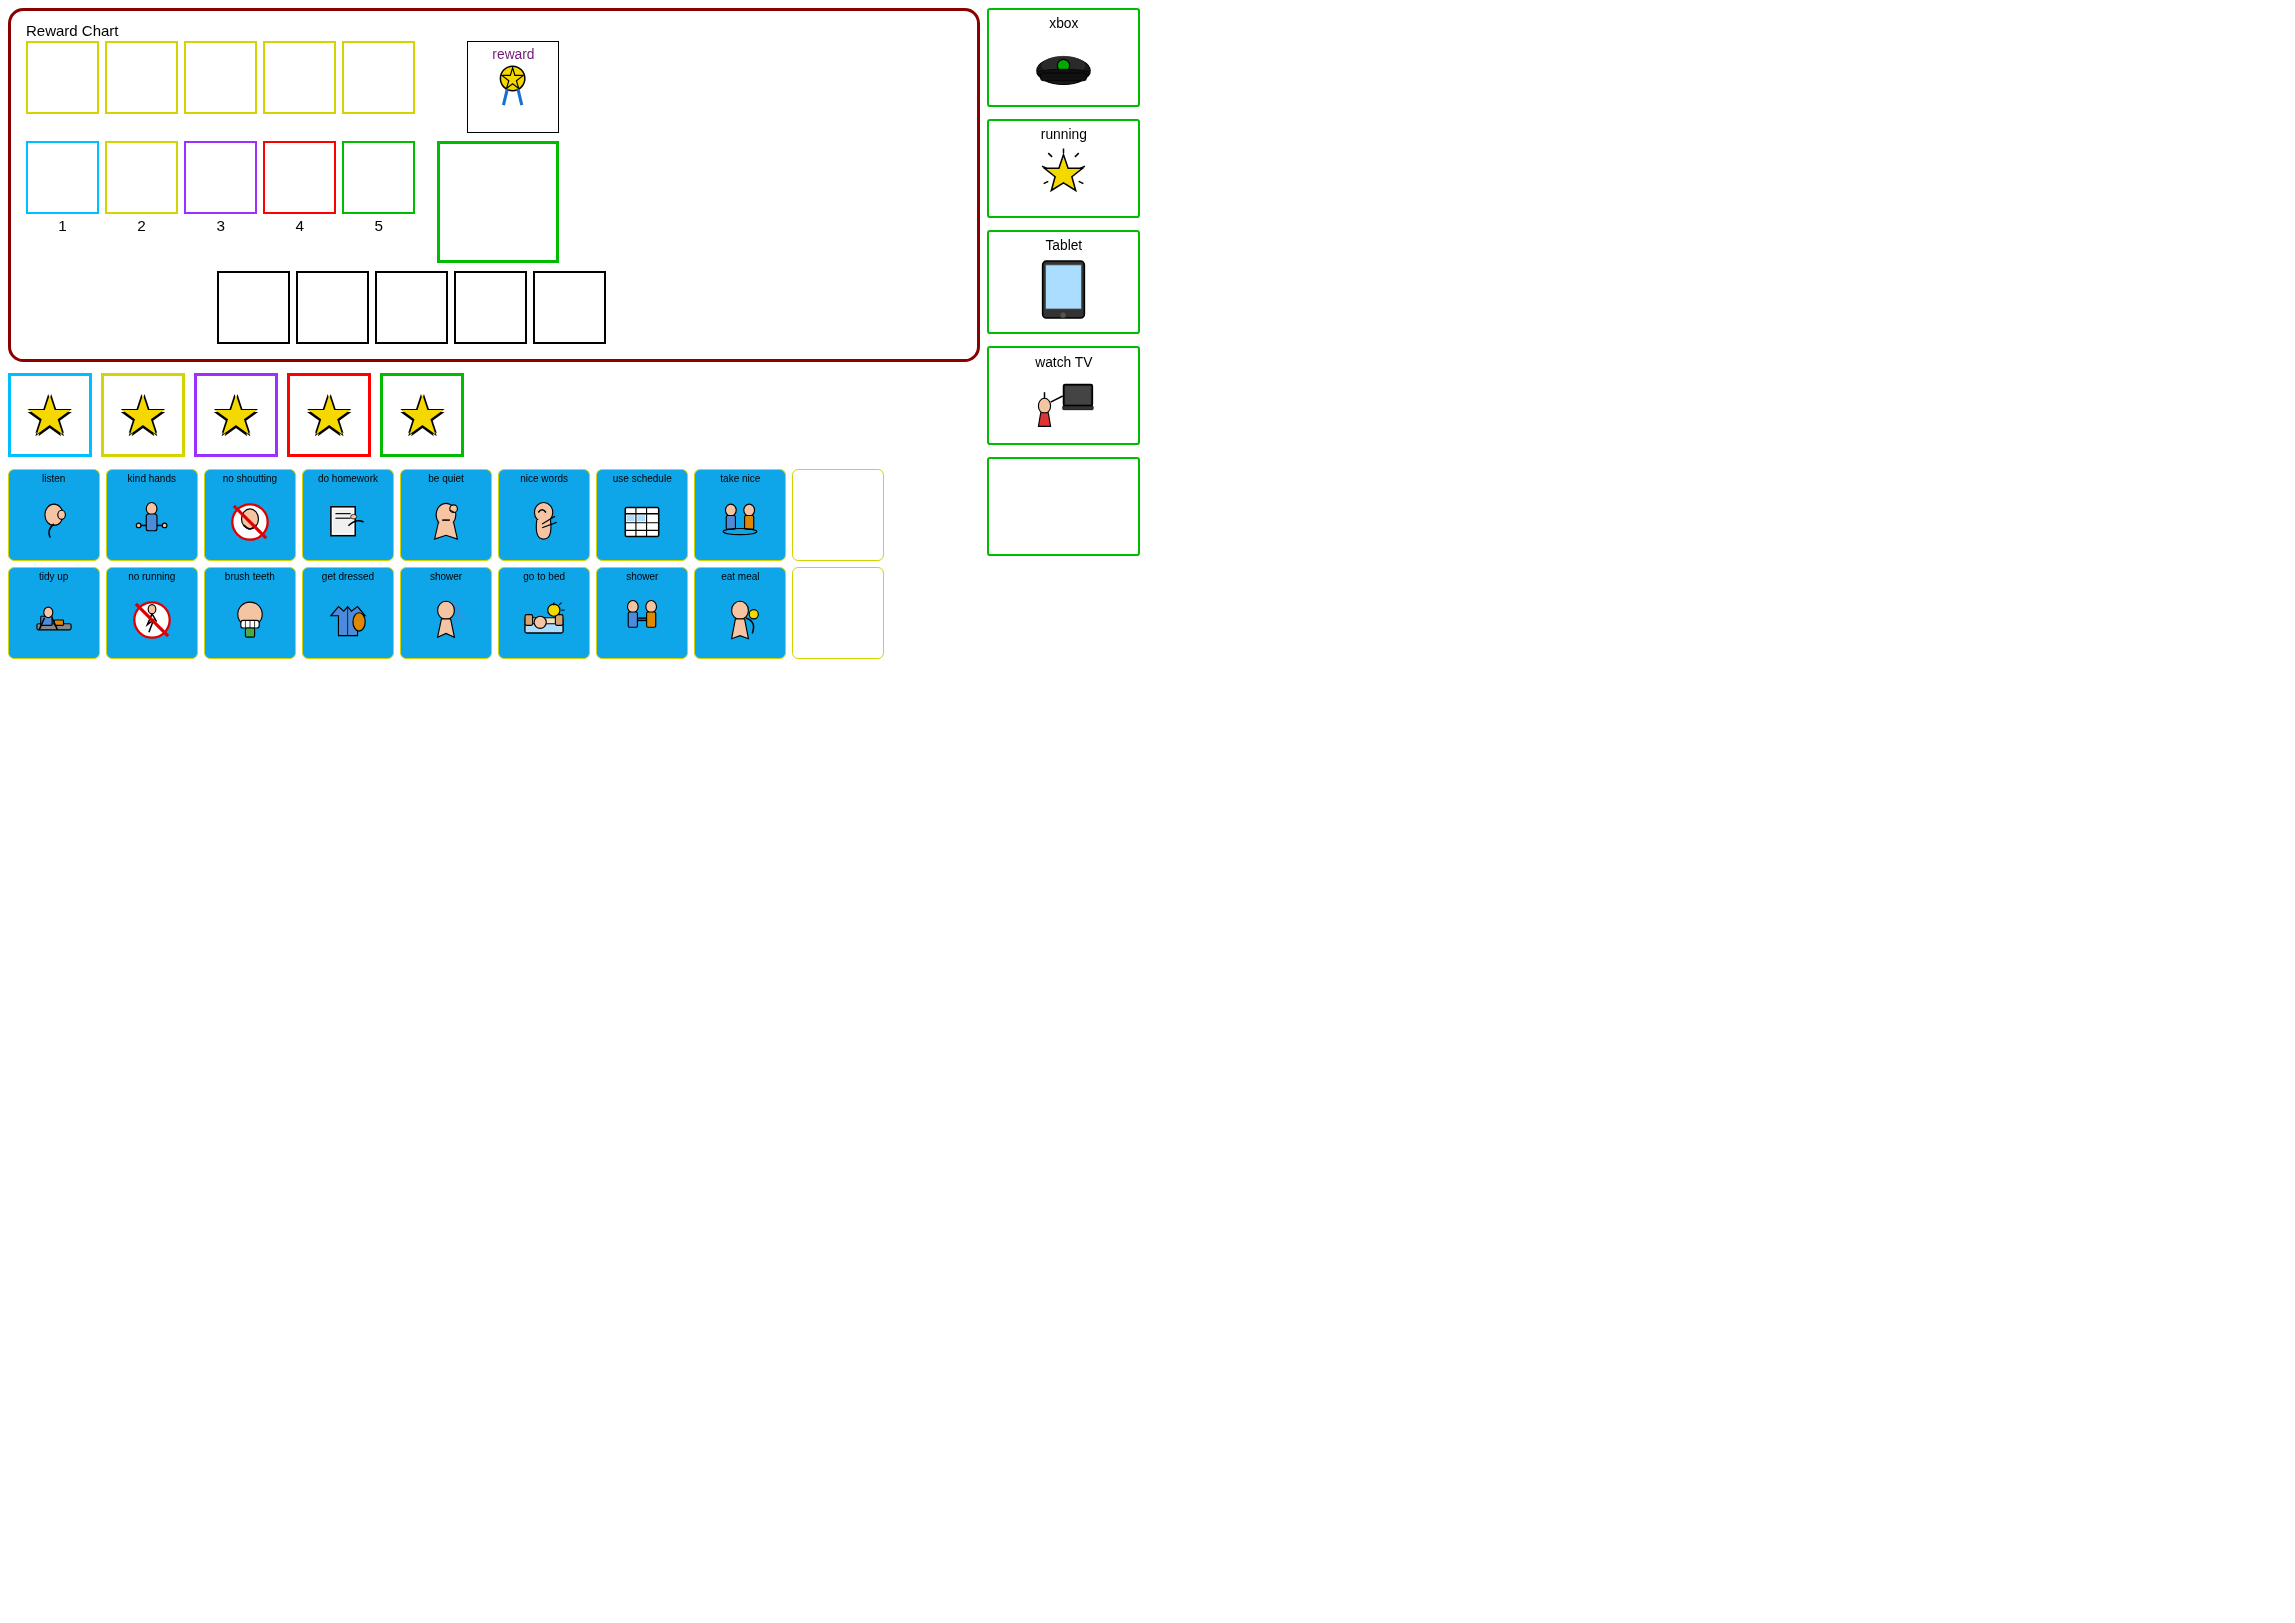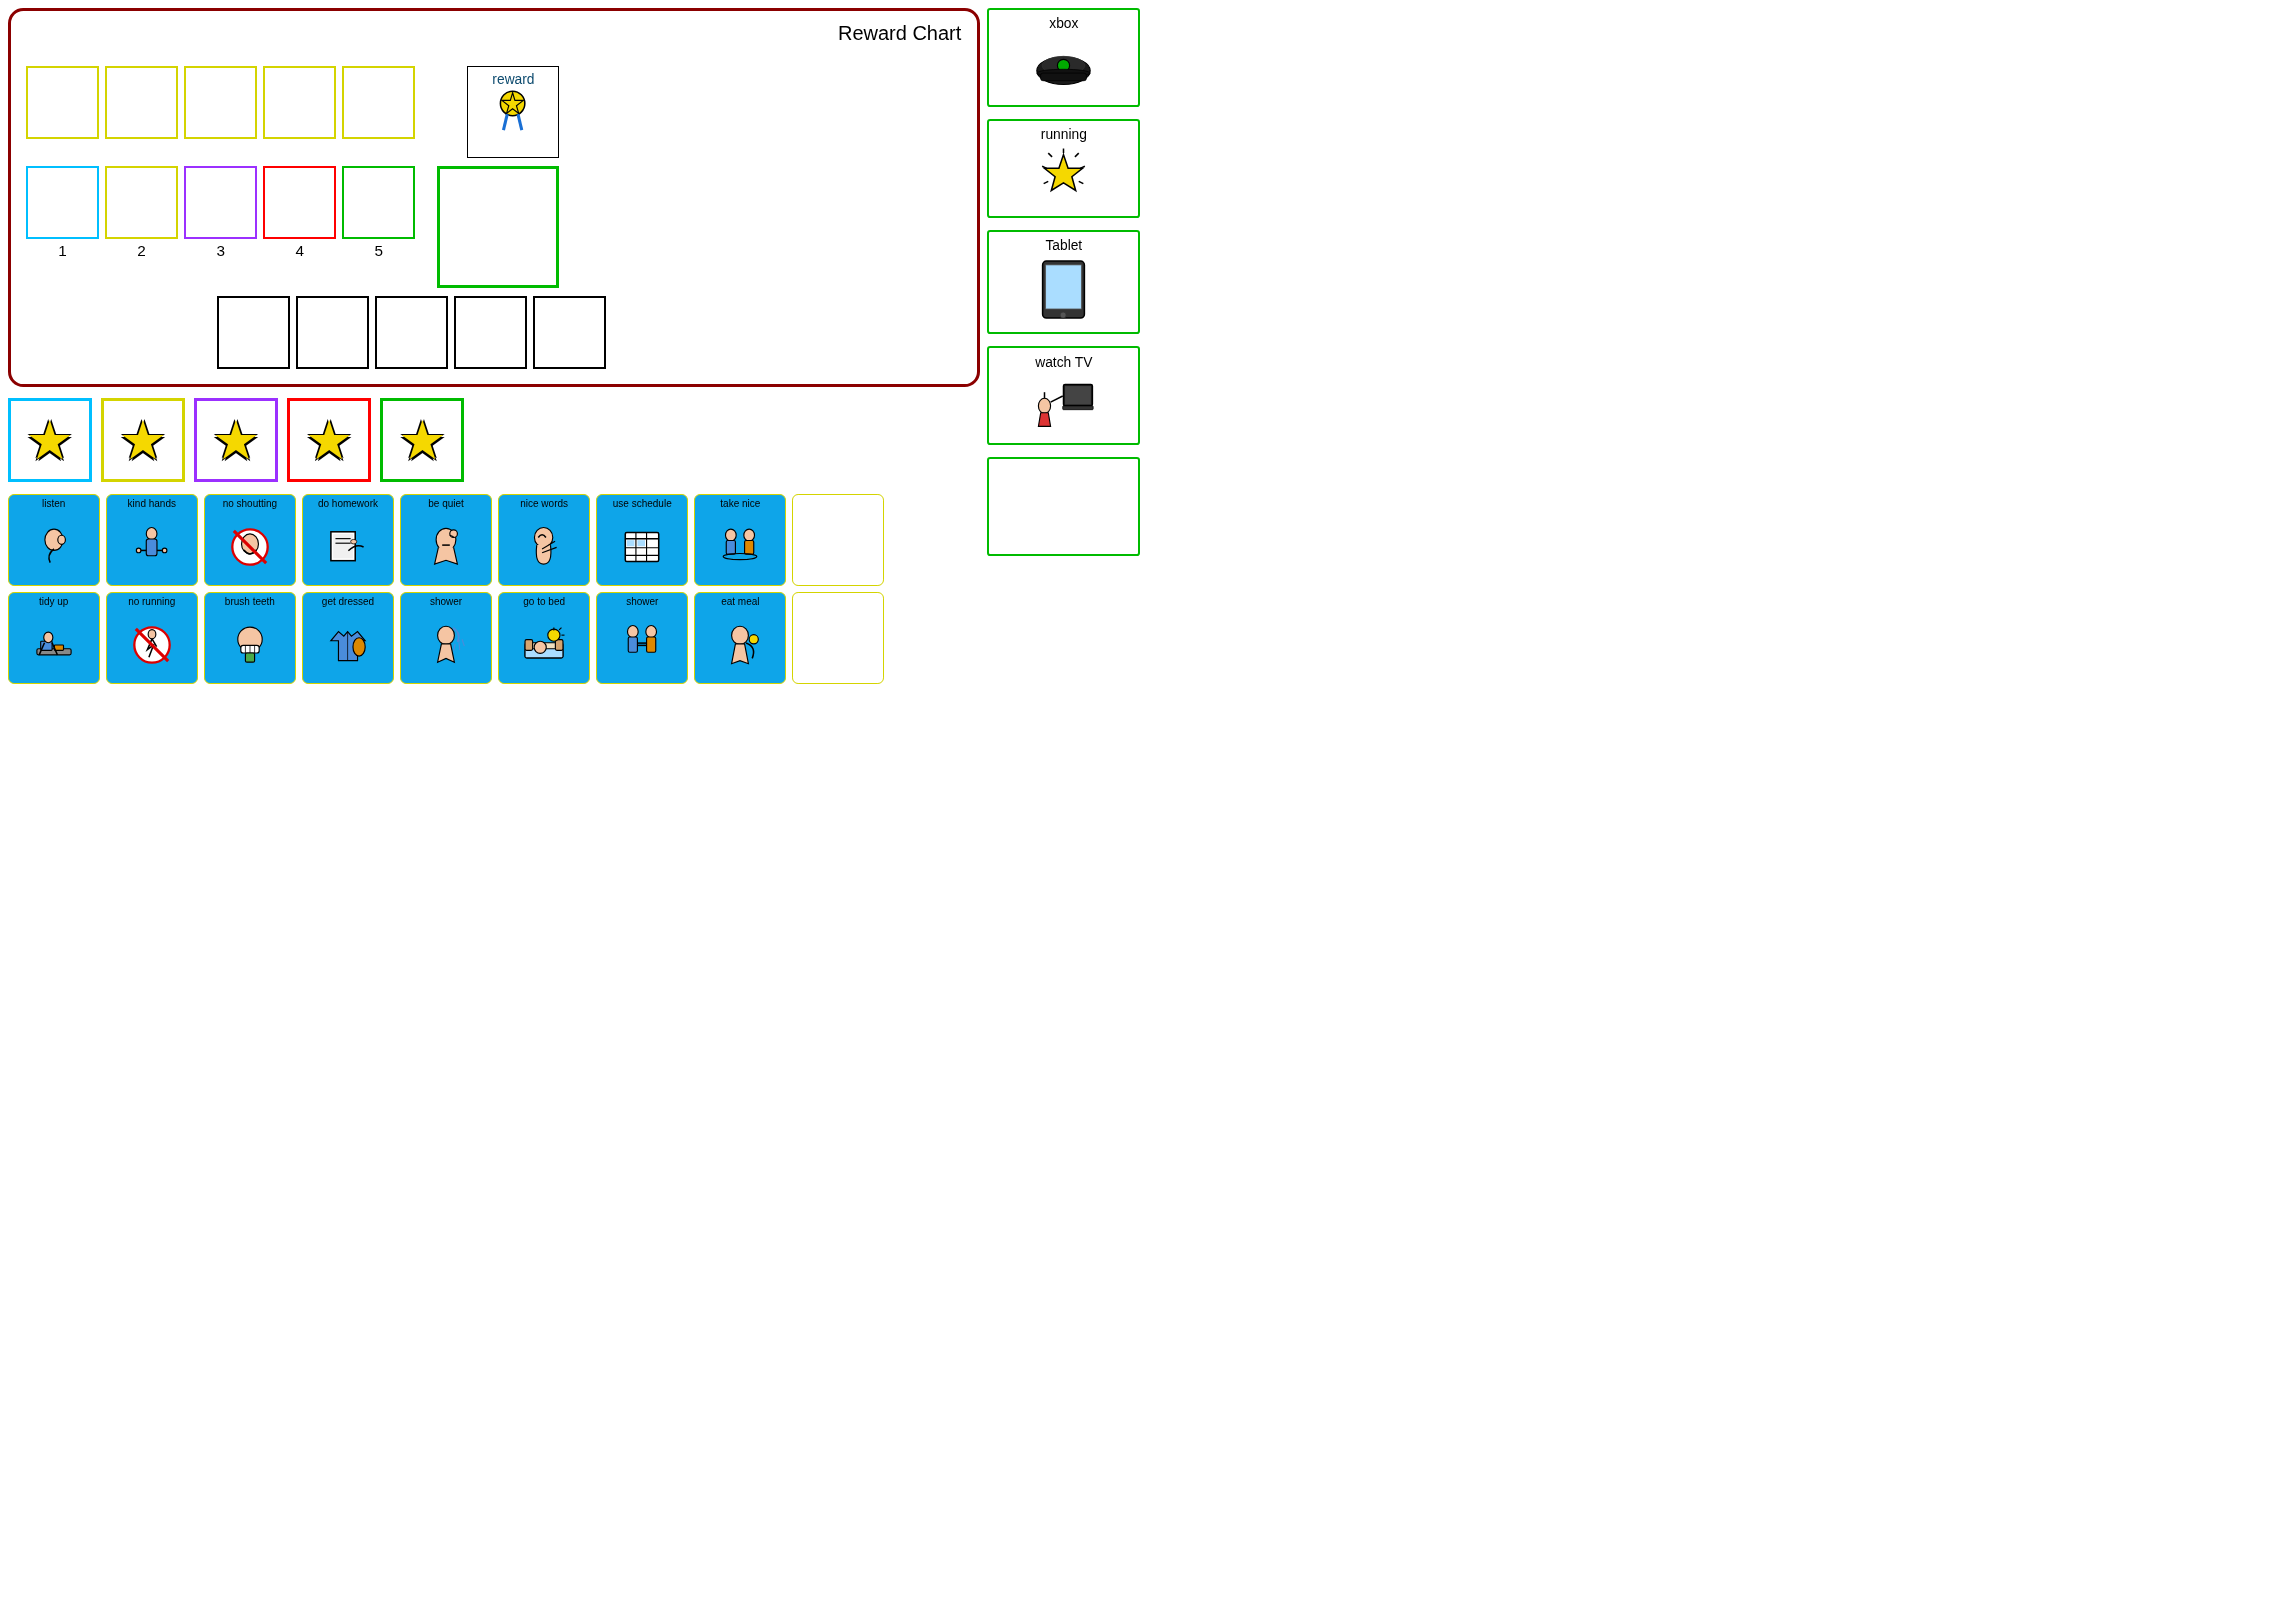--- a/index.html
+++ b/index.html
@@ -28,24 +28,24 @@
     
     .reward-chart {
       border: 3.8px solid #8b0000;
       border-radius: 15.3px;
       padding: 11.5px 15.3px 15.3px 15.3px;
       background: #fff;
       position: relative;
     }
 
     .reward-chart-title {
-      text-align: right;
-      font-size: 20px;
+      text-align: left;
+      font-size: 15px;
       font-weight: normal;
-      margin-bottom: 21px;
+      margin-bottom: 2px;
       color: #000;
     }
 
     .slot {
       width: 73px;
       height: 73px;
       border: 2.3px solid;
       background: #fff;
       flex-shrink: 0;
     }
@@ -73,21 +73,21 @@
 
     .slot-number {
       font-size: 15.3px;
       color: #000;
       margin-top: 3.1px;
     }
 
     .reward-label {
       font-size: 13.8px;
       text-align: center;
-      color: #0c4a6e;
+      color: #701a75;
       margin-bottom: 3.1px;
     }
 
     .reward-image {
       font-size: 23px;
       display: flex;
       align-items: center;
       justify-content: center;
       height: 46px;
     }

